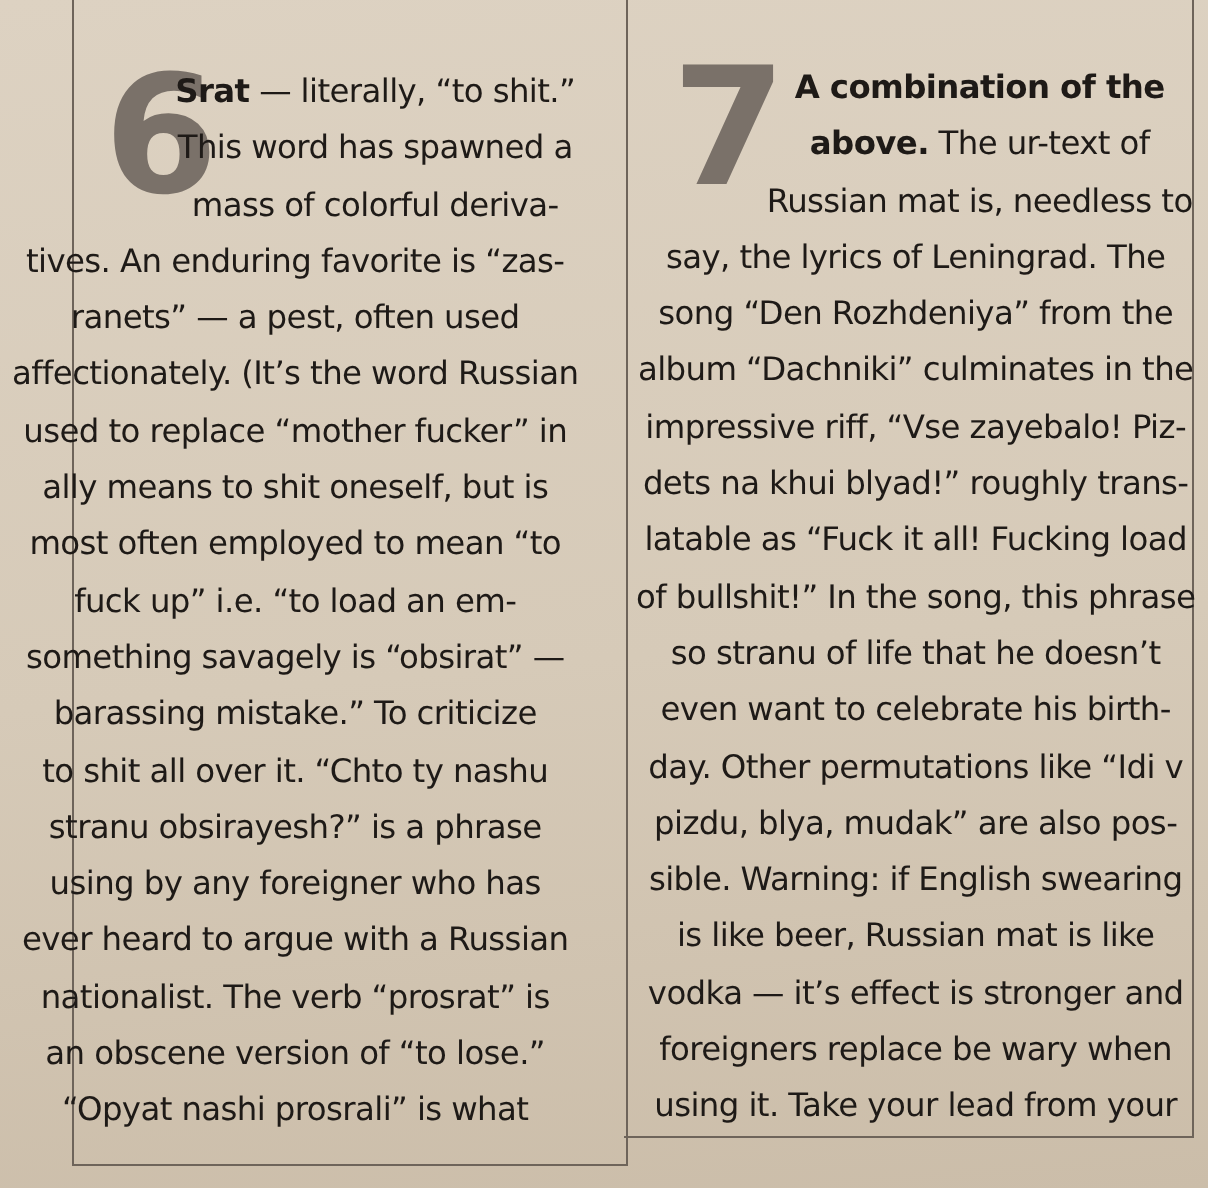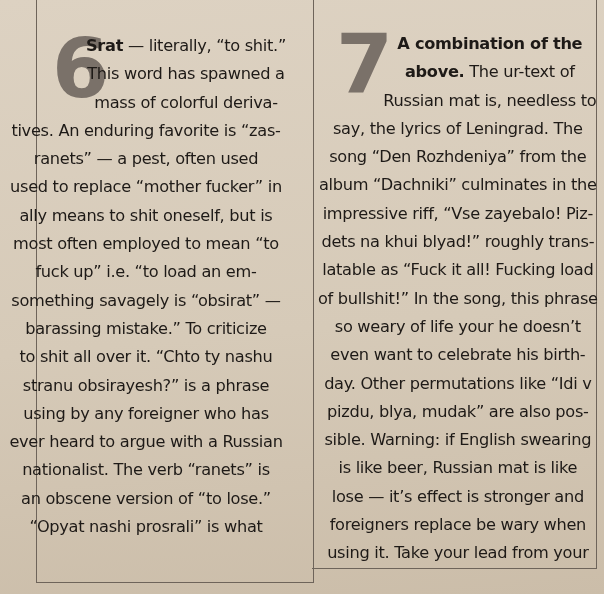--- a/index.html
+++ b/index.html
@@ -44,48 +44,49 @@
 
   <div class="bignum num6">6</div>
   <div class="bignum num7">7</div>
 
   <div class="lines l-left" id="col0">
       <span class="ln ind-left"><span class="b">Srat</span> — literally, “to shit.”</span>
       <span class="ln ind-left">This word has spawned a</span>
       <span class="ln ind-left">mass of colorful deriva-</span>
       <span class="ln">tives. An enduring favorite is “zas-</span>
       <span class="ln">ranets” — a pest, often used</span>
+      <span class="ln">affectionately. (It’s the word Russian</span>
       <span class="ln">used to replace “mother fucker” in</span>
       <span class="ln">ally means to shit oneself, but is</span>
       <span class="ln">most often employed to mean “to</span>
       <span class="ln">fuck up” i.e. “to load an em-</span>
       <span class="ln">something savagely is “obsirat” —</span>
       <span class="ln">barassing mistake.” To criticize</span>
       <span class="ln">to shit all over it. “Chto ty nashu</span>
       <span class="ln">stranu obsirayesh?” is a phrase</span>
       <span class="ln">using by any foreigner who has</span>
       <span class="ln">ever heard to argue with a Russian</span>
-      <span class="ln">nationalist. The verb “ranets” is</span>
+      <span class="ln">nationalist. The verb “prosrat” is</span>
       <span class="ln">an obscene version of “to lose.”</span>
       <span class="ln">“Opyat nashi prosrali” is what</span>
     </div>
   <div class="lines l-right" id="col1">
       <span class="ln ind-right"><span class="b">A combination of the</span></span>
       <span class="ln ind-right"><span class="b">above.</span> The ur-text of</span>
       <span class="ln ind-right">Russian mat is, needless to</span>
       <span class="ln">say, the lyrics of Leningrad. The</span>
       <span class="ln">song “Den Rozhdeniya” from the</span>
       <span class="ln">album “Dachniki” culminates in the</span>
       <span class="ln">impressive riff, “Vse zayebalo! Piz-</span>
       <span class="ln">dets na khui blyad!” roughly trans-</span>
       <span class="ln">latable as “Fuck it all! Fucking load</span>
       <span class="ln">of bullshit!” In the song, this phrase</span>
-      <span class="ln">so weary of life your he doesn’t</span>
+      <span class="ln">so stranu of life that he doesn’t</span>
       <span class="ln">even want to celebrate his birth-</span>
       <span class="ln">day. Other permutations like “Idi v</span>
       <span class="ln">pizdu, blya, mudak” are also pos-</span>
       <span class="ln">sible. Warning: if English swearing</span>
       <span class="ln">is like beer, Russian mat is like</span>
-      <span class="ln">lose — it’s effect is stronger and</span>
+      <span class="ln">vodka — it’s effect is stronger and</span>
       <span class="ln">foreigners replace be wary when</span>
       <span class="ln">using it. Take your lead from your</span>
     </div>
 </div>
 
 </body></html>

